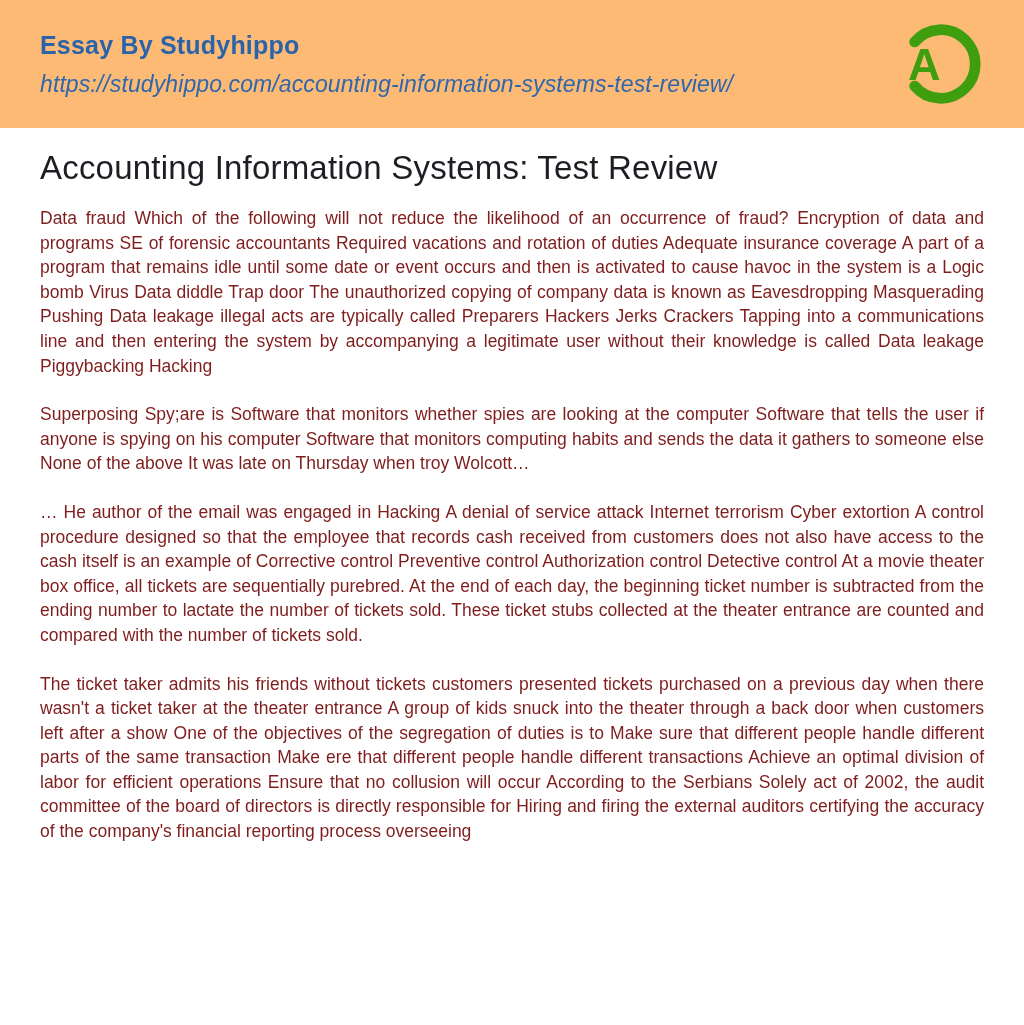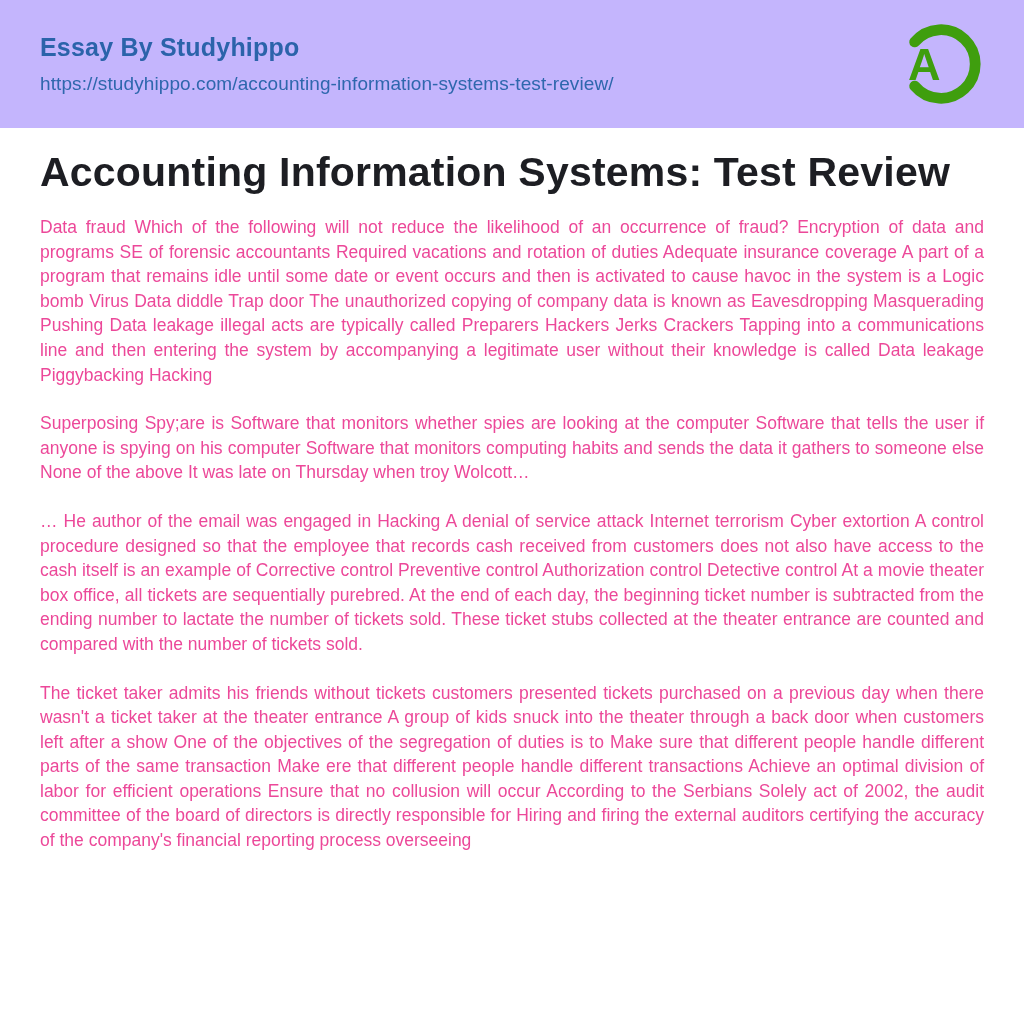--- a/index.html
+++ b/index.html
@@ -9,55 +9,56 @@
     font-family: "Liberation Sans", sans-serif;
   }
   .page {
     width: 1024px;
     height: 1025px;
     background: #ffffff;
     overflow: hidden;
     box-sizing: border-box;
   }
   .header {
-    background: #c4b5fd;
+    background: #fdba74;
     height: 128px;
     padding: 0 38px 0 40px;
     display: flex;
     justify-content: space-between;
     align-items: center;
     box-sizing: border-box;
   }
   .header-left { display: flex; flex-direction: column; }
   .site-title {
     color: #2b63aa;
     font-size: 25px;
     font-weight: bold;
     margin: 0 0 11px 0;
     letter-spacing: 0.2px;
   }
   .site-url {
     color: #2e67ad;
-    font-size: 19px;
+    font-size: 23px;
     text-decoration: none;
     letter-spacing: 0.1px;
+    font-style: italic;
   }
   .logo { width: 98px; height: 98px; flex: 0 0 auto; }
   .logo svg { width: 98px; height: 98px; display: block; }
   .main { padding: 0 40px; }
   .article-title {
     color: #1d1e23;
-    font-size: 41px;
-    font-weight: bold;
+    font-size: 33px;
+    font-weight: normal;
     margin: 21px 0 19px 0;
     letter-spacing: 0.2px;
     white-space: nowrap;
   }
   .main p {
-    color: #ec4899;
+    color: #7f1d1d;
     font-size: 17.5px;
     line-height: 24.6px;
     text-align: justify;
     margin: 0 0 24px 0;
   }
 </style>
 </head>
 <body>
 
 <div class="page">

